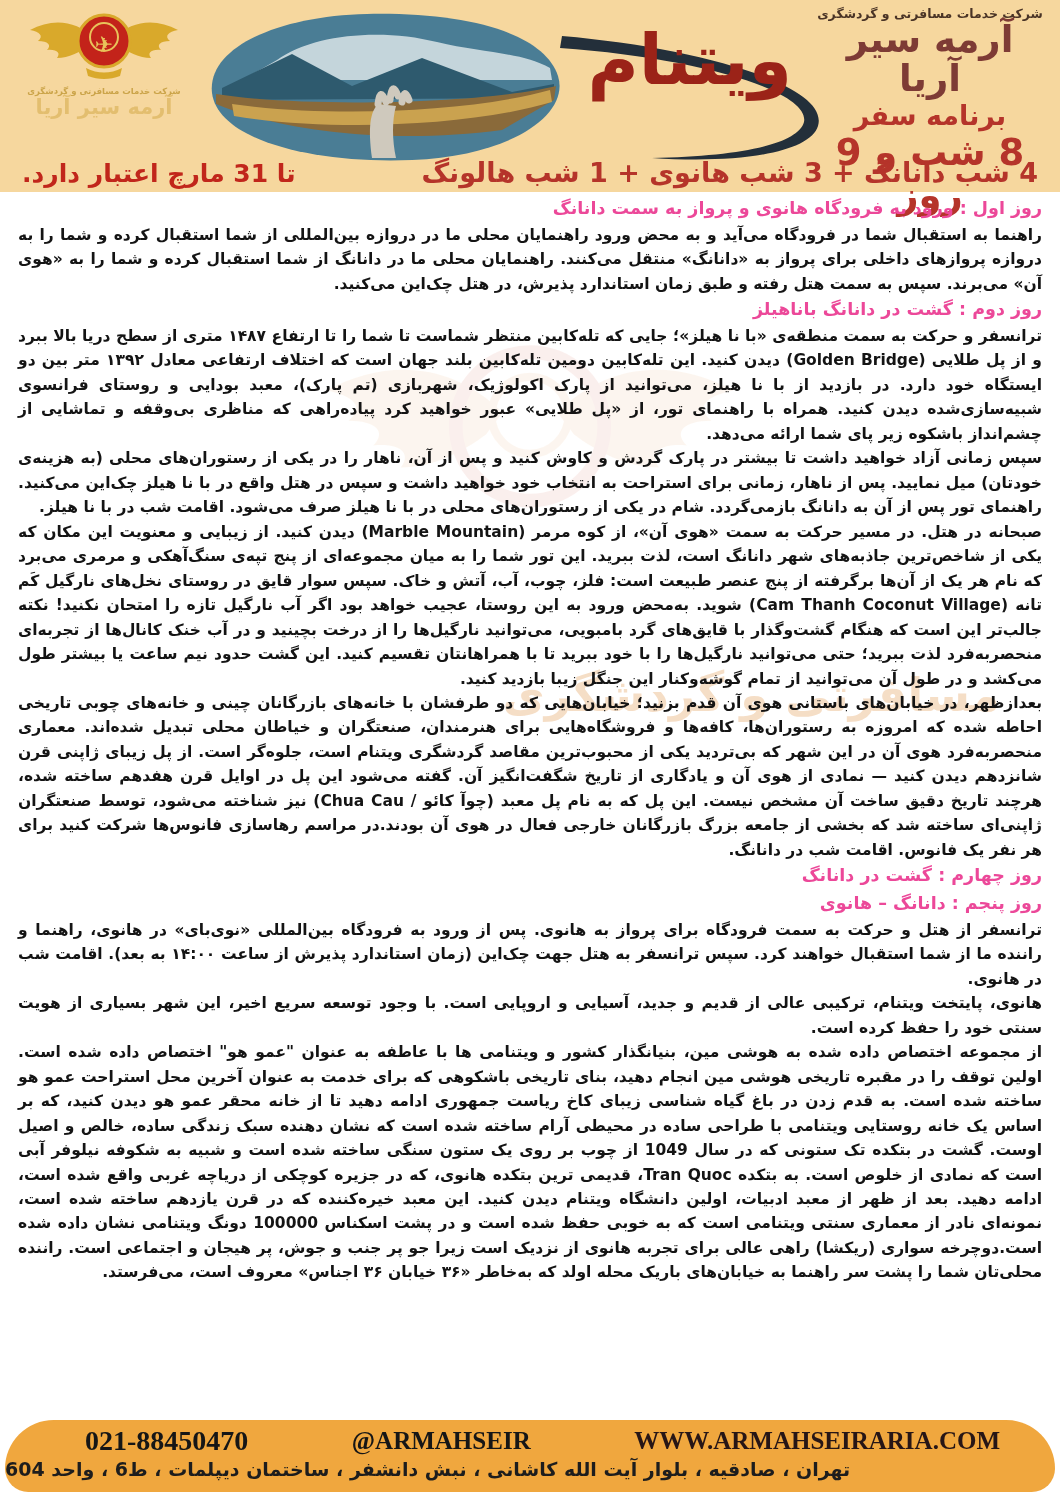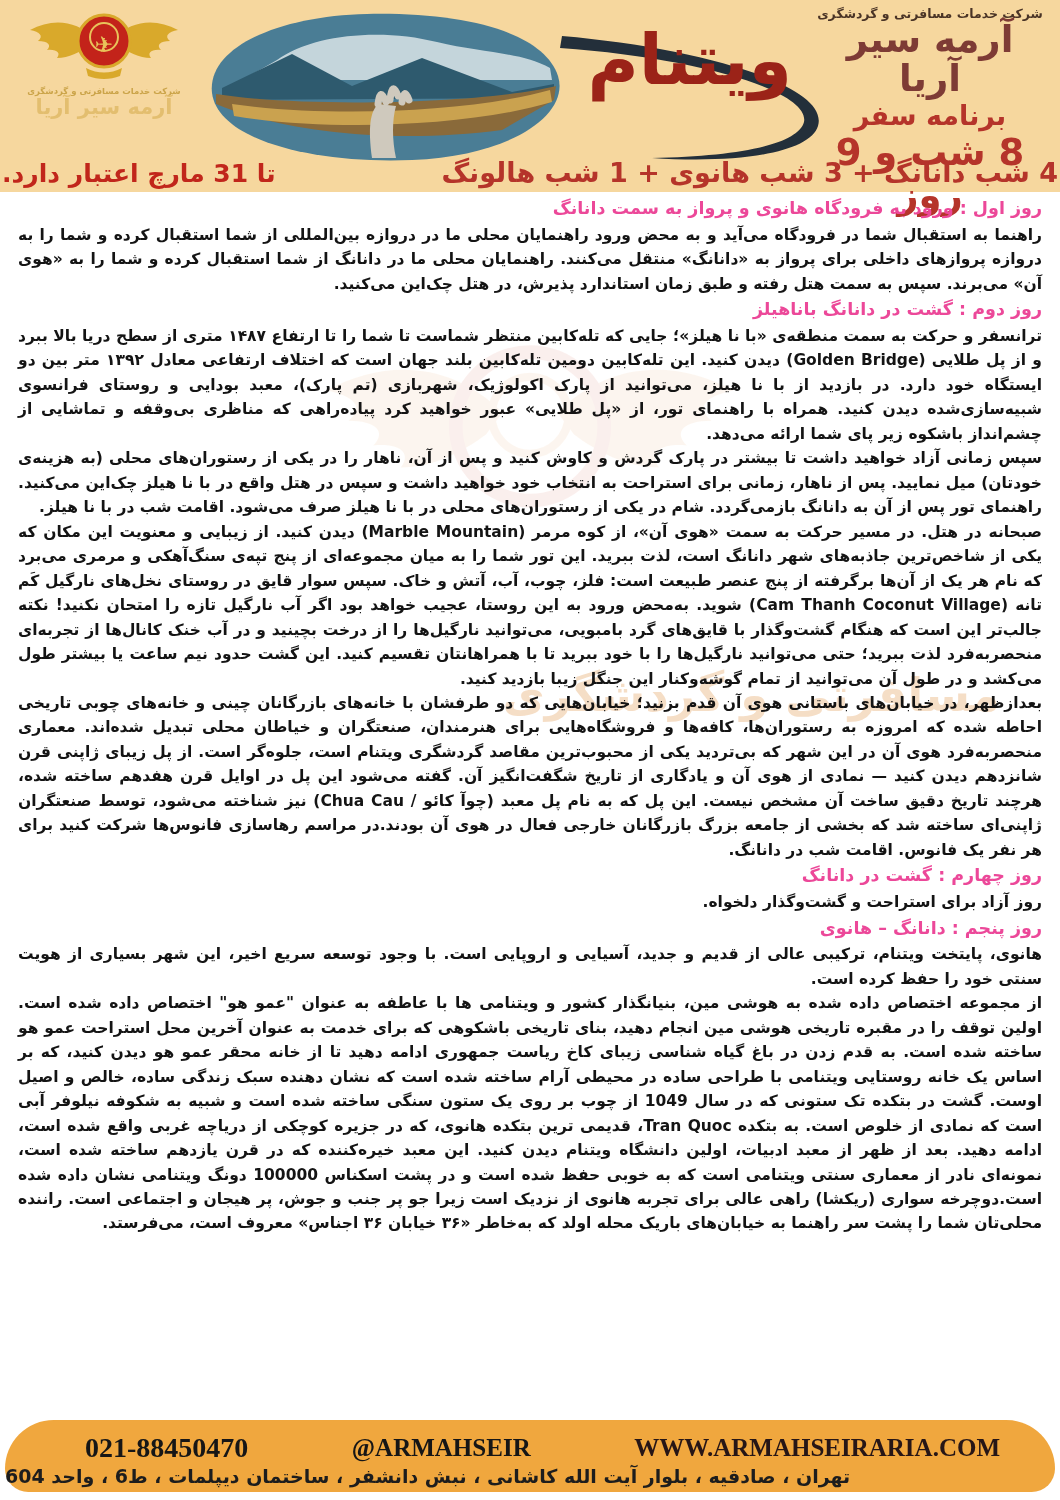--- a/index.html
+++ b/index.html
@@ -27,21 +27,21 @@
     direction:rtl; line-height:1.1; z-index:4;
   }
   .co { position:absolute; top:6px; right:10px; width:240px; text-align:center; direction:rtl; }
   .co-small    { font-size:12.5px; color:#4A3426; font-weight:bold; }
   .co-word     { font-size:37px; color:#7E3B35; font-weight:bold; line-height:1.05; letter-spacing:-1px; }
   .co-program  { font-size:27px; color:#B5342A; font-weight:bold; margin-top:1px; }
   .co-duration { font-size:37px; color:#B5342A; font-weight:bold; }
   .hdr-bottom {
     position:absolute; bottom:4px; left:0; right:0;
     display:flex; justify-content:space-between; align-items:flex-end;
-    padding:0 2px;
+    padding:0 22px;
   }
   .validity { color:#C1261B; font-size:25px; font-weight:bold; direction:rtl; }
   .summary  { color:#B5342A; font-size:27px; font-weight:bold; direction:rtl; }
   
   .wm-emblem { position:absolute; top:225px; left:310px; width:440px; height:430px; opacity:.10; z-index:1; }
   .wm-text {
     position:absolute; top:668px; right:60px; z-index:1;
     font-size:46px; font-weight:bold; color:#E7A96B; opacity:.38;
     direction:rtl; letter-spacing:10px; white-space:nowrap;
   }
@@ -54,21 +54,21 @@
   }
   .day-title { color:#ec4899; font-size:17.5px; font-weight:bold; text-align:right; }
   .content p { margin:0; }
   
   .footer {
     position:absolute; left:5px; right:5px; bottom:8px; height:72px;
     background:#F0A73E; border-radius:50px 50px 24px 24px; z-index:3;
   }
   .footer-row1 {
     display:flex; justify-content:space-between; align-items:center;
-    padding:12px 55px 0 80px;
+    padding:5px 55px 0 80px;
   }
   .f-latin { font-family:"Liberation Serif", serif; font-weight:bold; color:#161616; }
   .phone  { font-size:28px; direction:ltr; }
   .handle { font-size:25px; }
   .site   { font-size:25px; color:#271616;font-family:Liberation Serif, serif; }
   .footer-row2 {
     text-align:left; direction:rtl; margin-top:1px;
     font-size:19px; font-weight:bold; color:#1d1d1d;
   }
 </style>
@@ -139,25 +139,25 @@
       <p>سپس زمانی آزاد خواهید داشت تا بیشتر در پارک گردش و کاوش کنید و پس از آن، ناهار را در یکی از رستوران‌های محلی (به هزینه‌ی خودتان) میل نمایید. پس از ناهار، زمانی برای استراحت به انتخاب خود خواهید داشت و سپس در هتل واقع در با نا هیلز چک‌این می‌کنید. راهنمای تور پس از آن به دانانگ بازمی‌گردد. شام در یکی از رستوران‌های محلی در با نا هیلز صرف می‌شود. اقامت شب در با نا هیلز.</p>
     </section>
 
     <section>
       <p>صبحانه در هتل. در مسیر حرکت به سمت «هوی آن»، از کوه مرمر (Marble Mountain) دیدن کنید. از زیبایی و معنویت این مکان که یکی از شاخص‌ترین جاذبه‌های شهر دانانگ است، لذت ببرید. این تور شما را به میان مجموعه‌ای از پنج تپه‌ی سنگ‌آهکی و مرمری می‌برد که نام هر یک از آن‌ها برگرفته از پنج عنصر طبیعت است: فلز، چوب، آب، آتش و خاک. سپس سوار قایق در روستای نخل‌های نارگیل کَم تانه (Cam Thanh Coconut Village) شوید. به‌محض ورود به این روستا، عجیب خواهد بود اگر آب نارگیل تازه را امتحان نکنید! نکته جالب‌تر این است که هنگام گشت‌وگذار با قایق‌های گرد بامبویی، می‌توانید نارگیل‌ها را از درخت بچینید و در آب خنک کانال‌ها از تجربه‌ای منحصربه‌فرد لذت ببرید؛ حتی می‌توانید نارگیل‌ها را با خود ببرید تا با همراهانتان تقسیم کنید. این گشت حدود نیم ساعت یا بیشتر طول می‌کشد و در طول آن می‌توانید از تمام گوشه‌وکنار این جنگل زیبا بازدید کنید.</p>
       <p>بعدازظهر، در خیابان‌های باستانی هوی آن قدم بزنید؛ خیابان‌هایی که دو طرفشان با خانه‌های بازرگانان چینی و خانه‌های چوبی تاریخی احاطه شده که امروزه به رستوران‌ها، کافه‌ها و فروشگاه‌هایی برای هنرمندان، صنعتگران و خیاطان محلی تبدیل شده‌اند. معماری منحصربه‌فرد هوی آن در این شهر که بی‌تردید یکی از محبوب‌ترین مقاصد گردشگری ویتنام است، جلوه‌گر است. از پل زیبای ژاپنی قرن شانزدهم دیدن کنید — نمادی از هوی آن و یادگاری از تاریخ شگفت‌انگیز آن. گفته می‌شود این پل در اوایل قرن هفدهم ساخته شده، هرچند تاریخ دقیق ساخت آن مشخص نیست. این پل که به نام پل معبد (چوآ کائو / Chua Cau) نیز شناخته می‌شود، توسط صنعتگران ژاپنی‌ای ساخته شد که بخشی از جامعه بزرگ بازرگانان خارجی فعال در هوی آن بودند.در مراسم رهاسازی فانوس‌ها شرکت کنید برای هر نفر یک فانوس. اقامت شب در دانانگ.</p>
     </section>
 
     <section>
       <h2 class="day-title">روز چهارم : گشت در دانانگ</h2>
-      <p>روز آزاد برای استراحت و گشت‌وگذار دلخواه.</p>
     </section>
 
     <section>
       <h2 class="day-title">روز پنجم : دانانگ – هانوی</h2>
+      <p>ترانسفر از هتل و حرکت به سمت فرودگاه برای پرواز به هانوی. پس از ورود به فرودگاه بین‌المللی «نوی‌بای» در هانوی، راهنما و راننده ما از شما استقبال خواهند کرد. سپس ترانسفر به هتل جهت چک‌این (زمان استاندارد پذیرش از ساعت ۱۴:۰۰ به بعد). اقامت شب در هانوی.</p>
     </section>
 
     <section>
       <p>هانوی، پایتخت ویتنام، ترکیبی عالی از قدیم و جدید، آسیایی و اروپایی است. با وجود توسعه سریع اخیر، این شهر بسیاری از هویت سنتی خود را حفظ کرده است.</p>
       <p>از مجموعه اختصاص داده شده به هوشی مین، بنیانگذار کشور و ویتنامی ها با عاطفه به عنوان "عمو هو" اختصاص داده شده است. اولین توقف را در مقبره تاریخی هوشی مین انجام دهید، بنای تاریخی باشکوهی که برای خدمت به عنوان آخرین محل استراحت عمو هو ساخته شده است. به قدم زدن در باغ گیاه شناسی زیبای کاخ ریاست جمهوری ادامه دهید تا از خانه محقر عمو هو دیدن کنید، که بر اساس یک خانه روستایی ویتنامی با طراحی ساده در محیطی آرام ساخته شده است که نشان دهنده سبک زندگی ساده، خالص و اصیل اوست. گشت در بتکده تک ستونی که در سال 1049 از چوب بر روی یک ستون سنگی ساخته شده است و شبیه به شکوفه نیلوفر آبی است که نمادی از خلوص است. به بتکده Tran Quoc، قدیمی ترین بتکده هانوی، که در جزیره کوچکی از دریاچه غربی واقع شده است، ادامه دهید. بعد از ظهر از معبد ادبیات، اولین دانشگاه ویتنام دیدن کنید. این معبد خیره‌کننده که در قرن یازدهم ساخته شده است، نمونه‌ای نادر از معماری سنتی ویتنامی است که به خوبی حفظ شده است و در پشت اسکناس 100000 دونگ ویتنامی نشان داده شده است.دوچرخه سواری (ریکشا) راهی عالی برای تجربه هانوی از نزدیک است زیرا جو پر جنب و جوش، پر هیجان و اجتماعی است. راننده محلی‌تان شما را پشت سر راهنما به خیابان‌های باریک محله اولد که به‌خاطر «۳۶ خیابان ۳۶ اجناس» معروف است، می‌فرستد.</p>
     </section>
   </div>
 
   <div class="footer">
     <div class="footer-row1">

